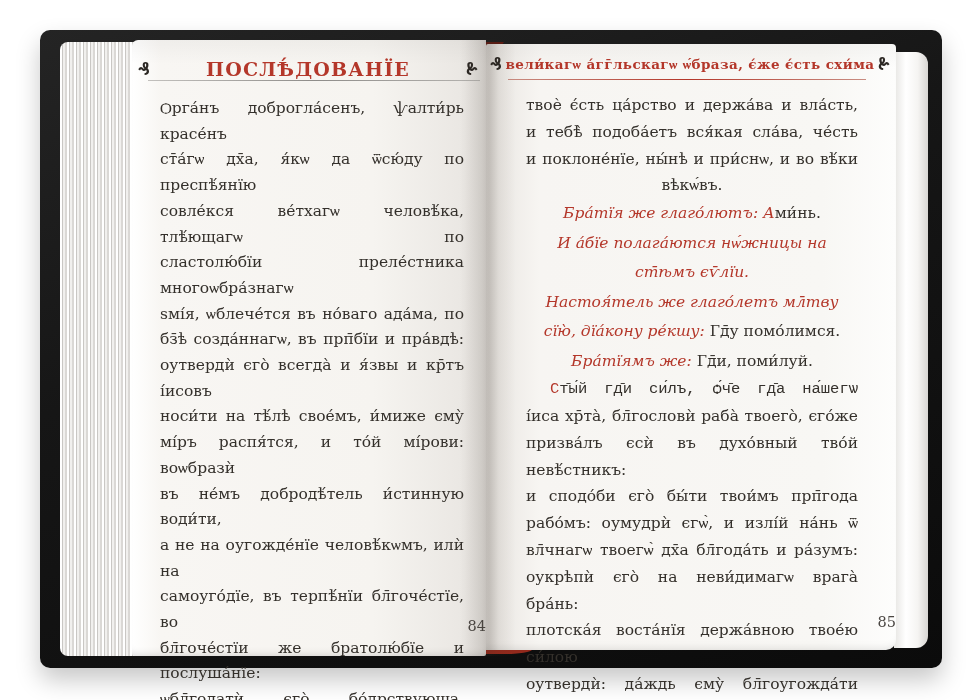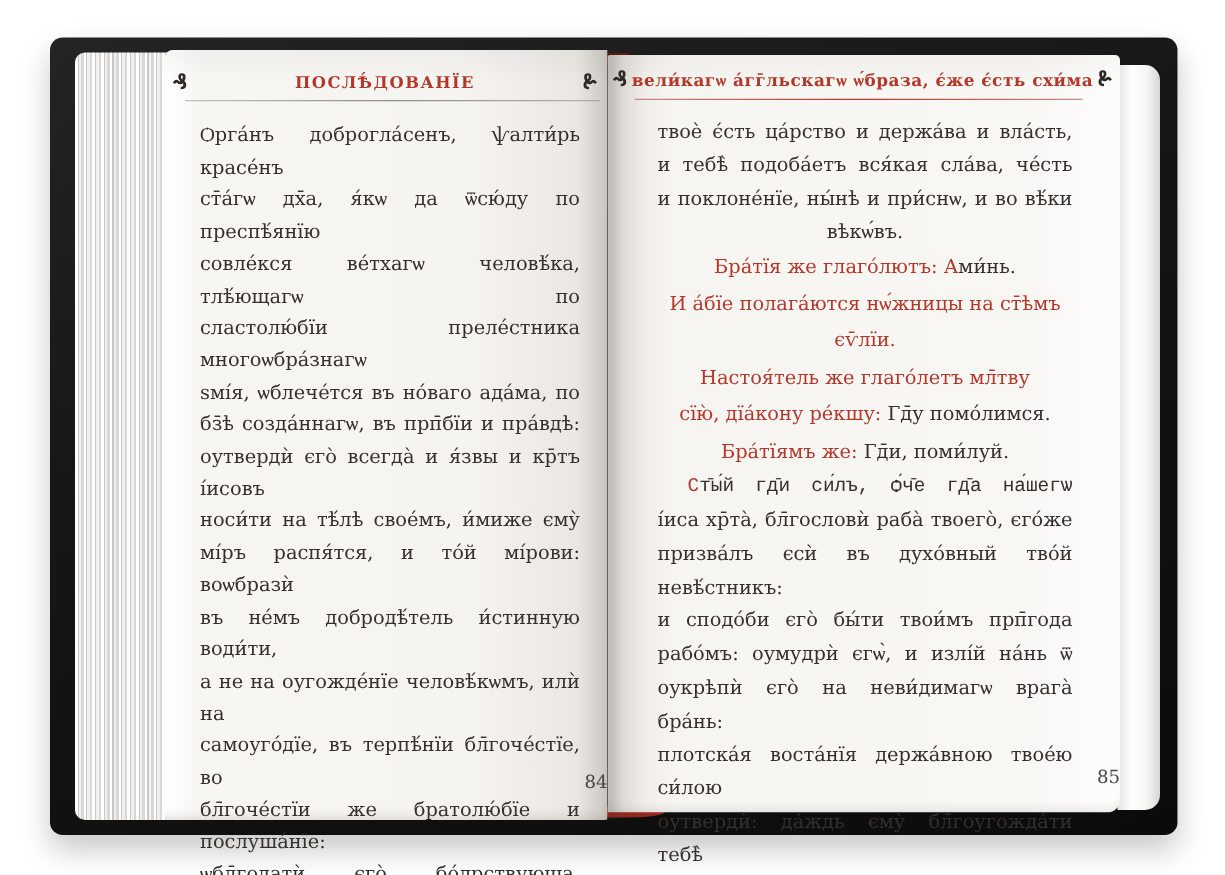--- a/index.html
+++ b/index.html
@@ -25,35 +25,35 @@
   .page-right{left:486px;top:44px;width:410px;height:606px;border-radius:2px 4px 10px 0;
          background:linear-gradient(180deg,rgba(0,0,0,0.03) 0%,rgba(0,0,0,0) 4%),
                     linear-gradient(90deg,#d9d6d2 0%,#ebe8e4 3%,#f7f5f2 13%,#f8f7f4 82%,#fdfdfc 100%);
          box-shadow:inset 0 -8px 10px -8px rgba(0,0,0,0.14);}
   .gutter{position:absolute;left:460px;top:40px;width:56px;height:616px;pointer-events:none;
          background:linear-gradient(90deg,rgba(60,48,38,0) 0%,rgba(60,48,38,0.10) 38%,rgba(60,48,38,0.17) 52%,rgba(60,48,38,0.07) 70%,rgba(60,48,38,0) 100%);}
   
   .phead{position:absolute;display:flex;align-items:center;color:#b4372a;}
   .page-left .phead{left:6px;right:8px;top:18px;}
   .page-right .phead{left:4px;right:6px;top:12px;}
-  .htitle{flex:1;text-align:center;font-size:13px;letter-spacing:1.2px;font-weight:bold;}
+  .htitle{flex:1;text-align:center;font-size:19px;letter-spacing:1.2px;font-weight:bold;}
   .htitle-r{flex:1;text-align:center;font-size:13.5px;letter-spacing:0.4px;font-weight:bold;}
   .orn{font-family:"DejaVu Sans",sans-serif;color:#2c2824;font-size:17px;line-height:1;font-weight:bold;}
   .orn-m{transform:scaleX(-1);display:inline-block;}
   .hrule-l{position:absolute;left:16px;right:6px;top:40px;height:1px;
          background:linear-gradient(90deg,#c2c0bd,#8f8d8a 50%,#b5b3b0);}
   .hrule-r{position:absolute;left:22px;right:30px;top:35px;height:1px;
          background:linear-gradient(90deg,#c98d82,#b4372a 50%,#c98d82);}
   
   .body-l{position:absolute;left:28px;top:56px;width:304px;font-size:15.5px;line-height:25.7px;color:#34302b;}
   .body-r{position:absolute;left:40px;top:48px;width:332px;font-size:15.5px;line-height:26.8px;color:#34302b;}
   .jline{text-align:justify;text-align-last:justify;}
   .plain{text-align:center;}
   .rub{line-height:29.5px;text-align:center;}
-  .rub-red{color:#b4372a;}
+  .rub-red{color:#b4372a;font-style:italic;}
   .rub-black{color:#34302b;margin-top:28px;}
   .initial-red{color:#b4372a;}
   .indent{text-indent:24px;font-family:Liberation Mono, monospace;}
   .pnum{position:absolute;left:0;width:100%;text-align:right;font-size:14.5px;color:#4a4642;}
   .page-left .pnum{bottom:22px;}
   .page-right .pnum{bottom:20px;}
 </style>
 </head>
 <body>
 
@@ -118,20 +118,21 @@
       <div class="rub">
         <span class="rub-red">Бра́тїямъ же: </span><span class="rub-black">Гд̄и, поми́луй.</span>
       </div>
       <div class="jline indent">
         <span class="initial-red">С</span><span>т̄ы́й гд̄и си́лъ, ѻ́ч̄е гд̄а на́шегѡ</span>
       </div>
       <div class="jline">і́иса хр̄та̀, бл̄гословѝ раба̀ твоего̀, єго́же</div>
       <div class="jline">призва́лъ єсѝ въ духо́вный тво́й невѣ́стникъ:</div>
       <div class="jline">и сподо́би єго̀ бы́ти твои́мъ прп̄года</div>
       <div class="jline">рабо́мъ: оумудрѝ єгѡ̀, и излі́й на́нь ѿ</div>
+      <div class="jline">вл̄чнагѡ твоегѡ̀ дх̄а бл̄года́ть и ра́зумъ:</div>
       <div class="jline">оукрѣпѝ єго̀ на неви́димагѡ врага̀ бра́нь:</div>
       <div class="jline">плотска́я воста́нїя держа́вною твое́ю си́лою</div>
       <div class="jline">оутвердѝ: да́ждь єму̀ бл̄гоугожда́ти тебѣ̀</div>
       <div class="jline">въ пѣ́нїи и славосло́вїи непреста́ннѣмъ:</div>
 
     </div>
     <div class="pnum">85</div>
   </div>
 
   <div class="gutter"></div>

